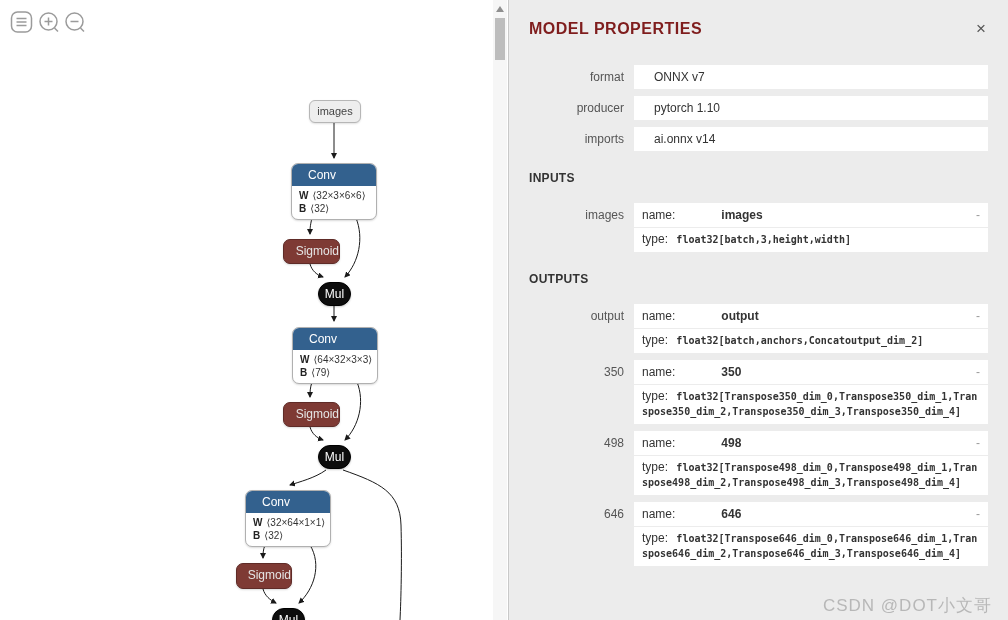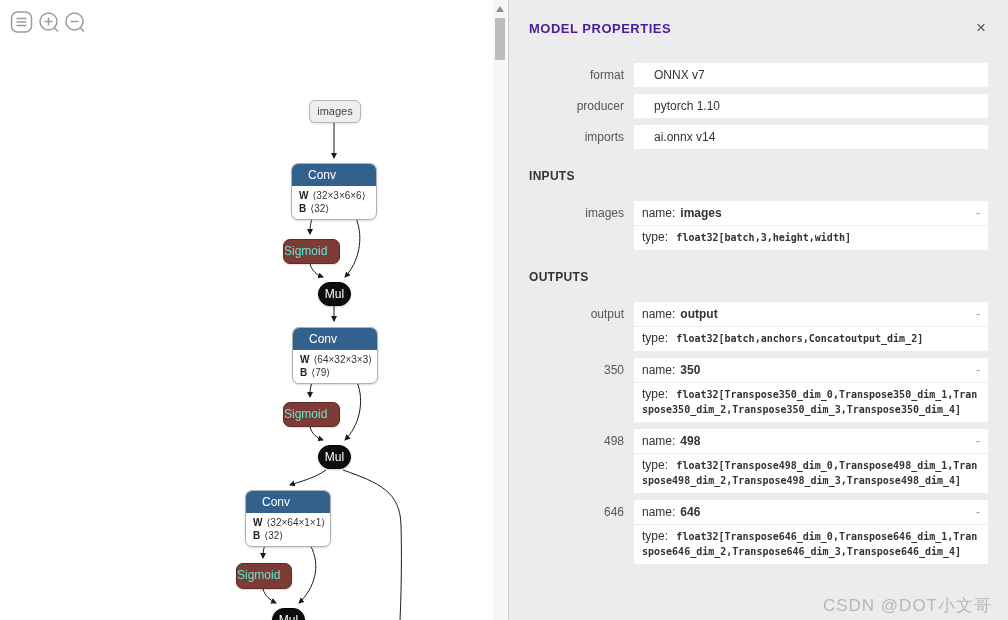--- a/index.html
+++ b/index.html
@@ -18,54 +18,54 @@
     color:#444; text-align:center; line-height:21px; font-size:11px;
     box-shadow:0 1px 2px rgba(0,0,0,.12); }
   .layer-node { border:1px solid #b0b0b0; border-radius:7px; overflow:hidden;
     background:#fff; box-shadow:0 1px 2px rgba(0,0,0,.15); }
   .layer-head { background:#33618e; color:#fff; line-height:22px; height:22px;
     padding-left:16px; font-size:12px; }
   .layer-body { padding:3px 7px 4px; }
   .param-line { font-size:10px; color:#222; line-height:13px; white-space:nowrap; }
   .param-k { font-weight:bold; }
   .param-v { margin-left:4px; color:#333; }
-  .act-node { background:#7e3a34; color:#5eead4; border-radius:7px; text-align:left;
+  .act-node { background:#7e3a34; color:#e5e5e5; border-radius:7px; text-align:right;
     line-height:23px; border:1px solid #5f2b27; box-shadow:0 1px 2px rgba(0,0,0,.15); }
   .op-node { background:#0d0d0d; color:#fff; border-radius:12px; text-align:center;
     line-height:22px; border:1px solid #000; box-shadow:0 1px 2px rgba(0,0,0,.2); }
 
   
   #vscroll { position:absolute; left:493px; top:0; width:14px; height:620px;
     background:#f6f6f6; }
   #vscroll .up-arrow { position:absolute; left:3px; top:6px; width:0; height:0;
     border-left:4px solid transparent; border-right:4px solid transparent;
     border-bottom:6px solid #8f8f8f; }
   #vscroll .thumb { position:absolute; left:2px; top:18px; width:10px; height:42px;
     background:#bdbdbd; }
 
   
   #panel { position:absolute; left:508px; top:0; width:500px; height:620px;
     background:#ececec; border-left:1px solid #c9c9c9; padding:0 20px; overflow:hidden; }
   .panel-header { display:flex; align-items:center; margin-top:20px; }
-  .panel-title { font-size:13px; font-weight:bold; color:#4c1d95; letter-spacing:.5px; }
+  .panel-title { font-size:16px; font-weight:bold; color:#7f1d1d; letter-spacing:.5px; }
   .close-btn { margin-left:auto; font-size:17px; color:#555; cursor:pointer;
     line-height:16px; padding:0 2px; }
   .props { margin-top:27px; }
   .prop-row { display:flex; margin-bottom:7px;justify-content:center; }
   .row-label { width:105px; text-align:right; padding-right:10px; padding-top:5px;
     color:#555; font-size:12px; flex-shrink:0; }
   .prop-value { flex:1; background:#fff; height:24px; line-height:24px;
     padding:0 20px; font-size:12px; color:#333; }
   .section-title { font-size:12px; font-weight:bold; color:#333; letter-spacing:.3px;
     margin-top:20px; }
   .entry { display:flex; margin-top:18px; }
   .entry + .entry { margin-top:7px; }
   .entry-box { flex:1; background:#fff; }
   .name-row { display:flex; line-height:24px; height:24px; padding:0 8px;
-    font-size:12px; color:#333; }
+    font-size:12px; color:#333;gap:41px; }
   .bold { font-weight:bold; }
   .kv-sep { margin-right:5px; }
   .minus { margin-left:auto; color:#9a9a9a; cursor:pointer; }
   .type-row { border-top:1px solid #ececec; padding:4px 8px 5px; font-size:12px;
     color:#333; line-height:15px; }
   .mono { font-family:"DejaVu Sans Mono", monospace; font-weight:bold; font-size:10px;
     word-break:break-all; }
 
   
   #watermark { position:absolute; right:16px; bottom:3px; font-size:17px;

